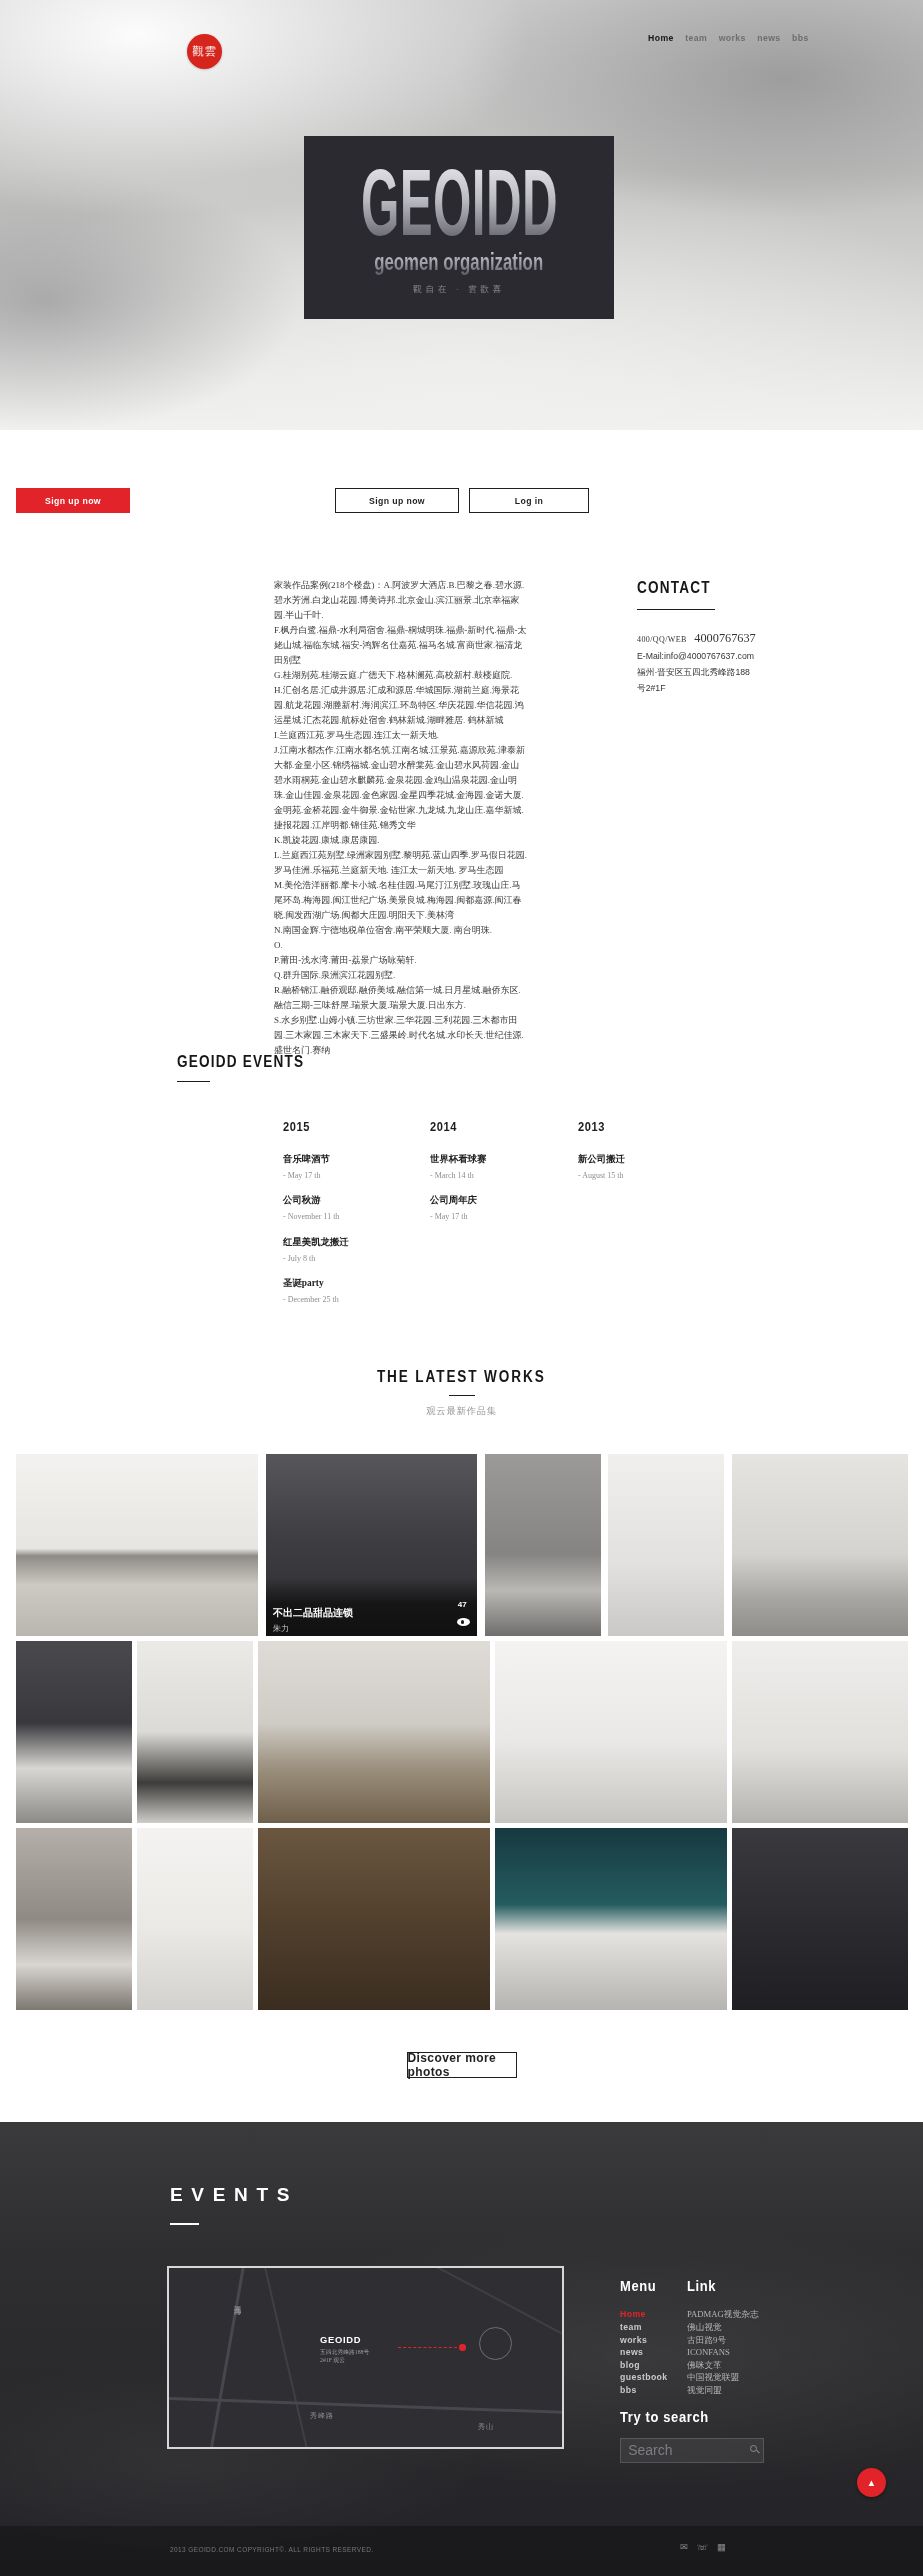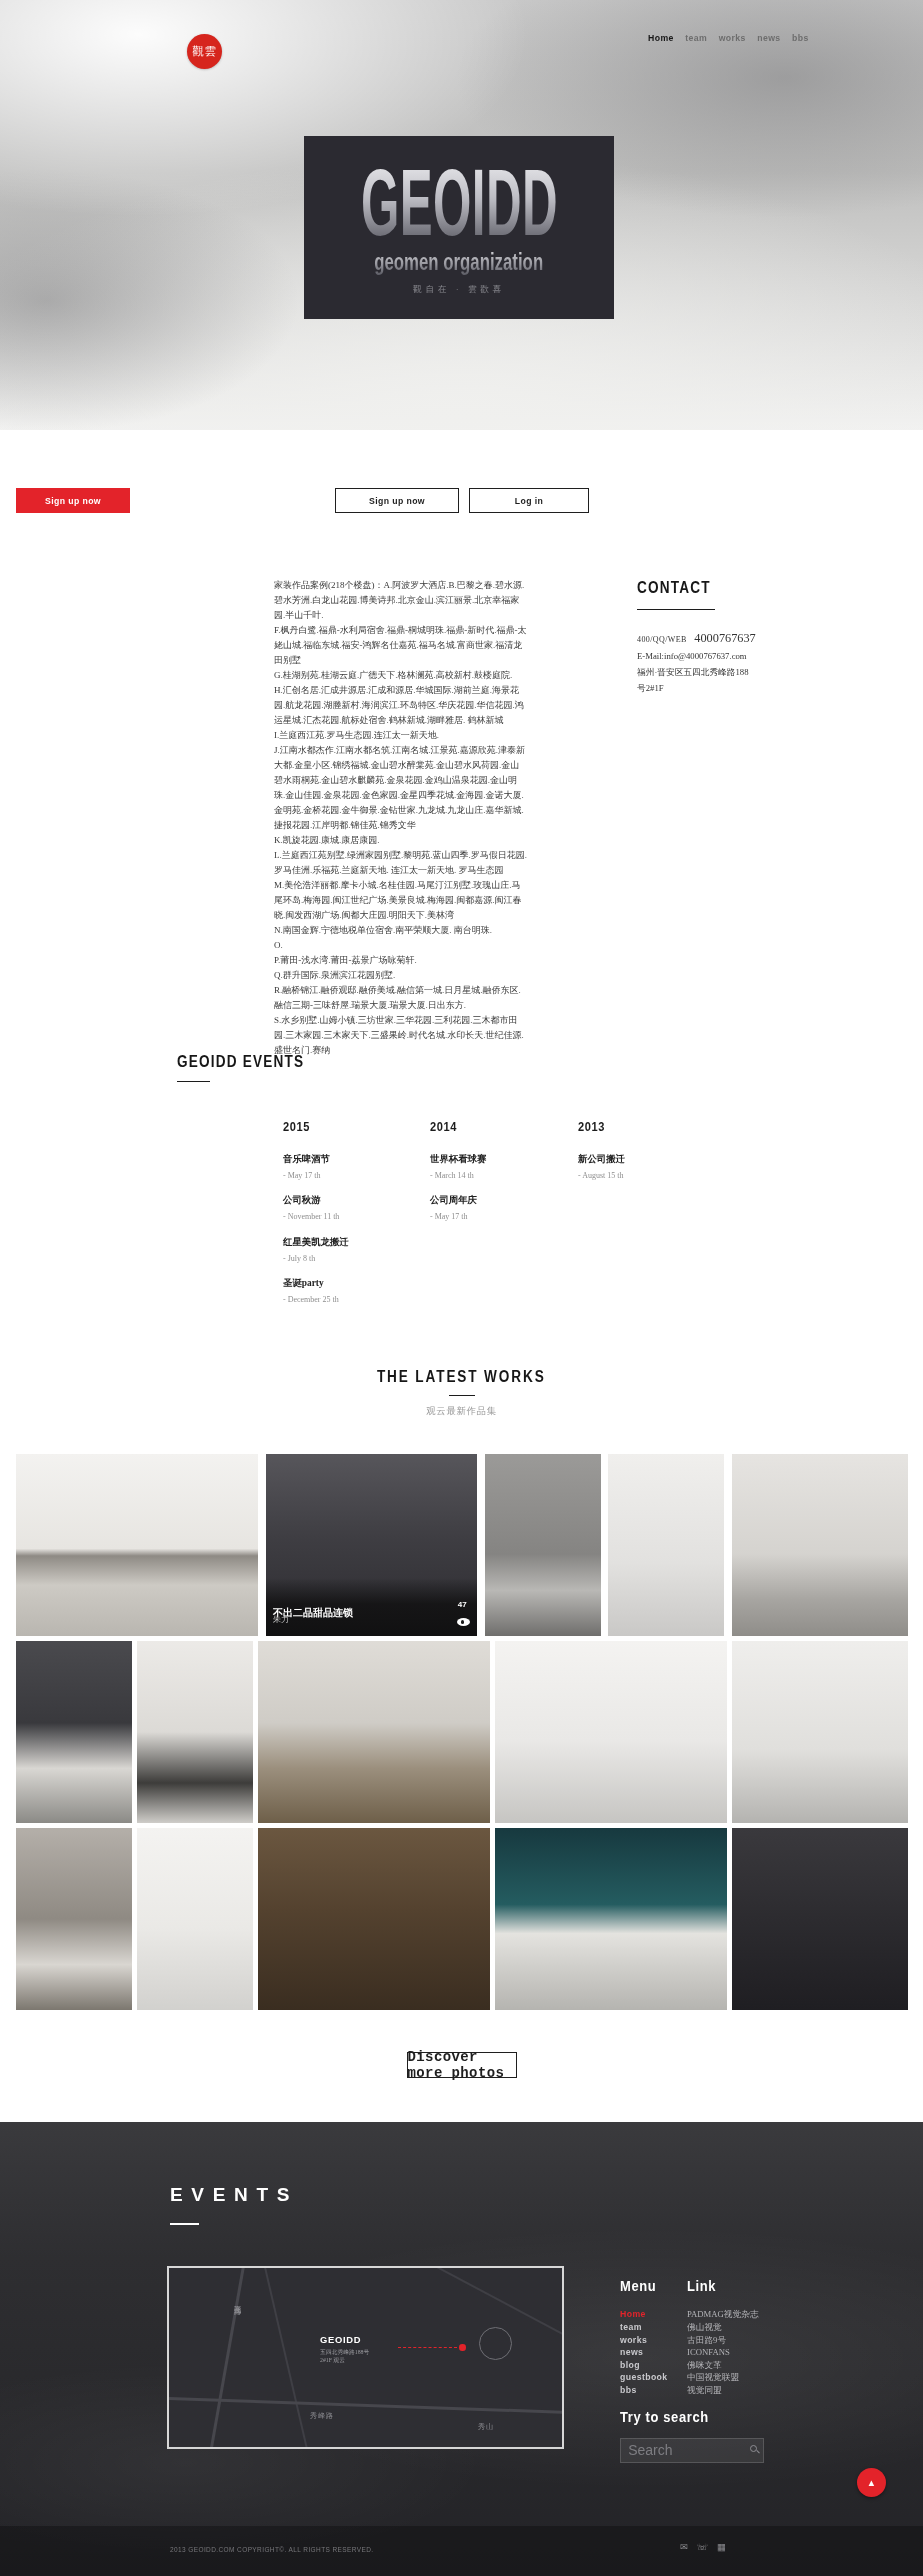--- a/index.html
+++ b/index.html
@@ -48,21 +48,21 @@
     font-size:9px; line-height:15px; color:#3a3a3a; }
   .about p { margin:0; }
 
   .contact { position:absolute; left:637px; top:149px; width:216px; }
   .h-cond { font-size:16px; font-weight:bold; letter-spacing:1.4px; color:#171717;
     transform:scaleX(.85); transform-origin:0 50%; display:inline-block; white-space:nowrap; }
   .contact .rule { width:78px; height:1.4px; background:#1c1c1c; margin-top:11.5px; }
   .contact .phone-row { margin-top:20px; line-height:16px; color:#333; }
   .contact .phone-label { font-size:8px; letter-spacing:0.4px; font-family:"Liberation Serif", serif; }
   .contact .phone-num { font-size:12.3px; font-family:"Liberation Serif", serif; margin-left:4.3px; }
-  .contact p { margin:0; font-family:Liberation Serif, serif; font-size:8.7px; line-height:16px; color:#333; }
+  .contact p { margin:0; font-family:Liberation Sans, sans-serif; font-size:8.7px; line-height:16px; color:#333; }
 
   .events-head { position:absolute; left:177px; top:623px; }
   .events-head .rule { width:33px; height:1.4px; background:#1c1c1c; margin-top:10px; }
   .ev-cols { position:absolute; left:283px; top:690px; width:505px; }
   .ev-col { position:absolute; top:0; width:137px; }
   .ev-col1 { left:0; } .ev-col2 { left:147px; } .ev-col3 { left:295px; }
   .ev-year { font-size:12.3px; font-weight:bold; letter-spacing:0.7px; color:#1c1c1c;
     transform:scaleX(.9); transform-origin:0 50%; }
   .ev-items { margin-top:19px; }
   .ev-title { font-family:"Liberation Serif", serif; font-weight:bold; font-size:9.4px; color:#222; margin-bottom:5px; }
@@ -89,28 +89,28 @@
   .r2c5{background:linear-gradient(180deg,#efeeec 0%,#e0dfdc 60%,#b4b3b0 100%)}
   .r3c1{background:linear-gradient(180deg,#b4afa9 0%,#8f8a83 50%,#d9d6d1 75%,#7c776f 100%)}
   .r3c2{background:linear-gradient(180deg,#f4f3f1 0%,#eae9e6 55%,#d2d1ce 100%)}
   .r3c3{background:linear-gradient(180deg,#6b5740 0%,#54422f 45%,#3a2d20 100%)}
   .r3c4{background:linear-gradient(180deg,#17393f 0%,#245c60 42%,#e4e3df 58%,#b5b4b0 100%)}
   .r3c5{background:linear-gradient(180deg,#3a393d 0%,#2b2a2e 55%,#1f1e22 100%)}
   .ph-overlay { position:absolute; left:0; bottom:0; width:100%; height:58px;
     background:linear-gradient(180deg, rgba(12,12,12,0) 0%, rgba(12,12,12,.75) 45%, rgba(12,12,12,.85) 100%); }
   .ph-title { position:absolute; left:7.2px; bottom:16px; color:#fff; font-family:"Liberation Serif", serif;
     font-weight:bold; font-size:10px; }
-  .ph-author { position:absolute; left:7.2px; bottom:11px; color:#cfcfcf; font-family:"Liberation Serif", serif; font-size:8px; }
+  .ph-author { position:absolute; left:7.2px; bottom:2px; color:#cfcfcf; font-family:"Liberation Serif", serif; font-size:8px; }
   .ph-views { position:absolute; right:10px; bottom:27.4px; color:#fff; font-size:8px; font-weight:bold; }
   .eye { position:absolute; right:7.2px; bottom:10px; width:13px; height:8px; border-radius:50%; background:#fff; }
   .eye::after { content:''; position:absolute; left:4.3px; top:2.2px; width:3.6px; height:3.6px; border-radius:50%; background:#1c1c1c; }
 
   .btn-discover { position:absolute; left:50%; top:1622px; transform:translateX(-50%);
     width:110px; height:26px; border:1.4px solid #1f1f1f; color:#1f1f1f; background:#fff;
-    font-size:14px;font-family:Liberation Mono, monospace; }
+    font-size:12px; }
 
   
   .footer { position:absolute; left:0; top:2122px; width:923px; height:454px; color:#cfcfd2;
     background:
       radial-gradient(649px 188px at 70% 52%, rgba(255,255,255,.07), rgba(255,255,255,0) 70%),
       radial-gradient(433px 144px at 20% 75%, rgba(255,255,255,.05), rgba(255,255,255,0) 70%),
       linear-gradient(180deg,#3a3a3d 0%,#2e2e31 30%,#29292c 62%,#232327 100%); }
   .other-head { position:absolute; left:170px; top:62px; color:#fff; font-size:19px; letter-spacing:8.7px; font-weight:bold; }
   .other-rule { position:absolute; left:170px; top:101px; width:29px; height:2.2px; background:#fff; }
 

